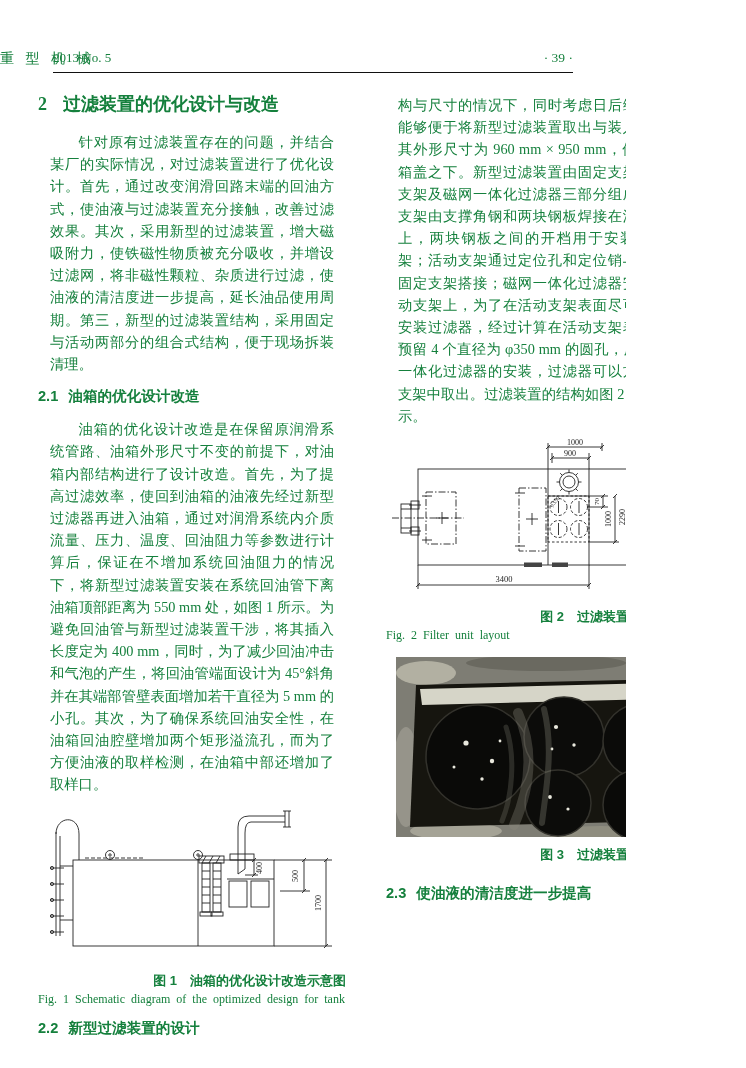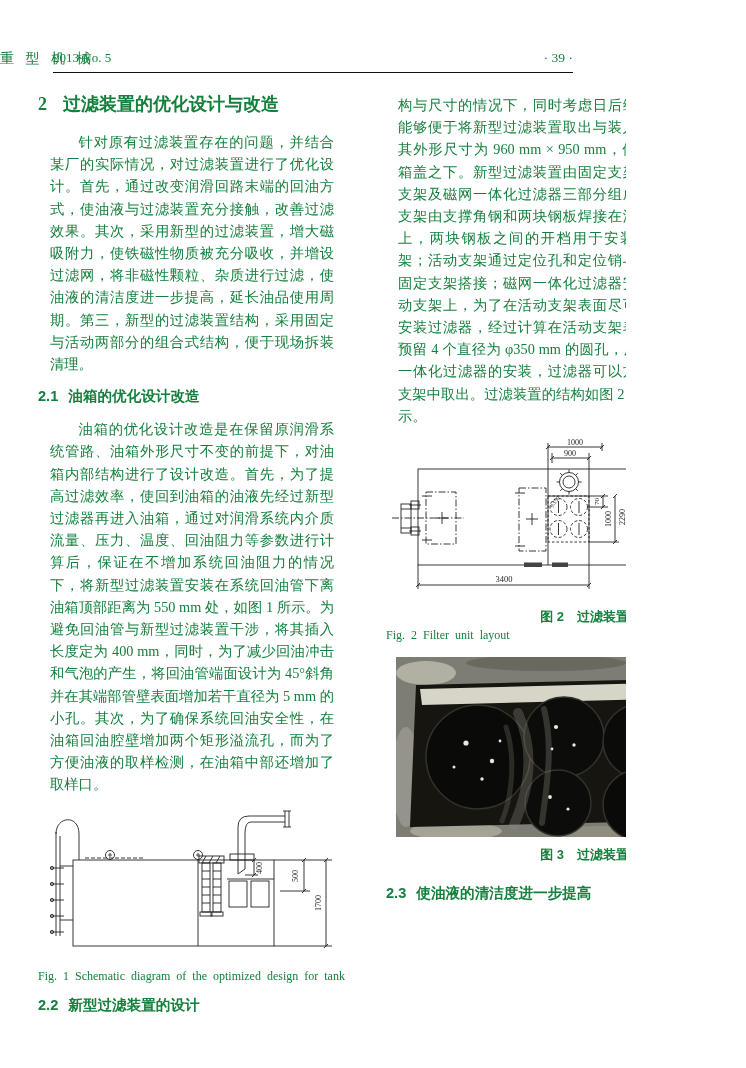--- a/index.html
+++ b/index.html
@@ -147,20 +147,21 @@
 
         <g>
           <line x1="232" y1="138" x2="290" y2="138"></line>
           <line x1="284" y1="52" x2="284" y2="138"></line>
           <line x1="282" y1="54" x2="286" y2="50"></line>
             <line x1="282" y1="140" x2="286" y2="136"></line>
           <text font-size="8" transform="rotate(-90 279 95)" x="279" y="95" text-anchor="middle">1700</text>
         </g>
       </svg>
     </div>
+    <p class="cap-cn">图 1　油箱的优化设计改造示意图</p>
     <p class="cap-en sp-after">Fig. 1  Schematic diagram of the optimized design for tank</p>
 
     <div class="h-sub">
       <span class="num">2.2</span><span>新型过滤装置的设计</span>
     </div>
 
   </div>
 
   <div class="col col-right">
 

